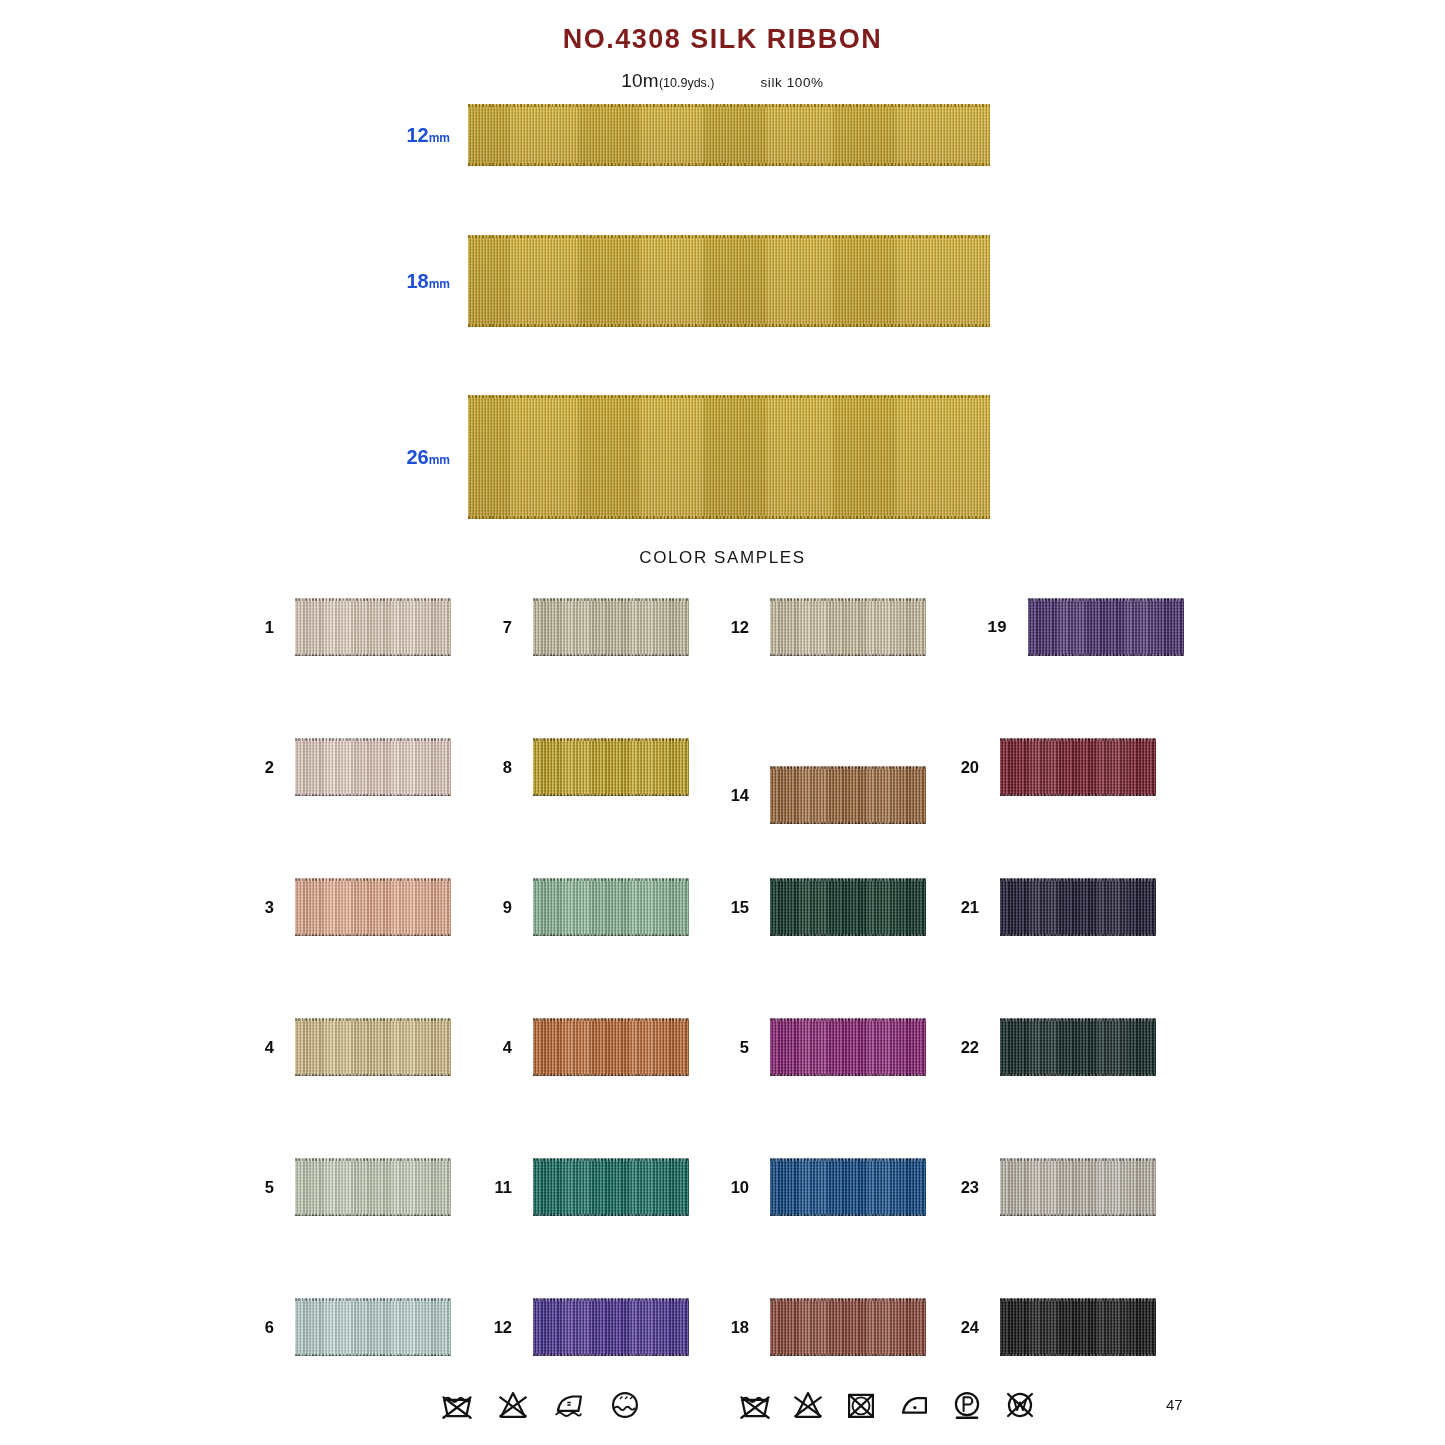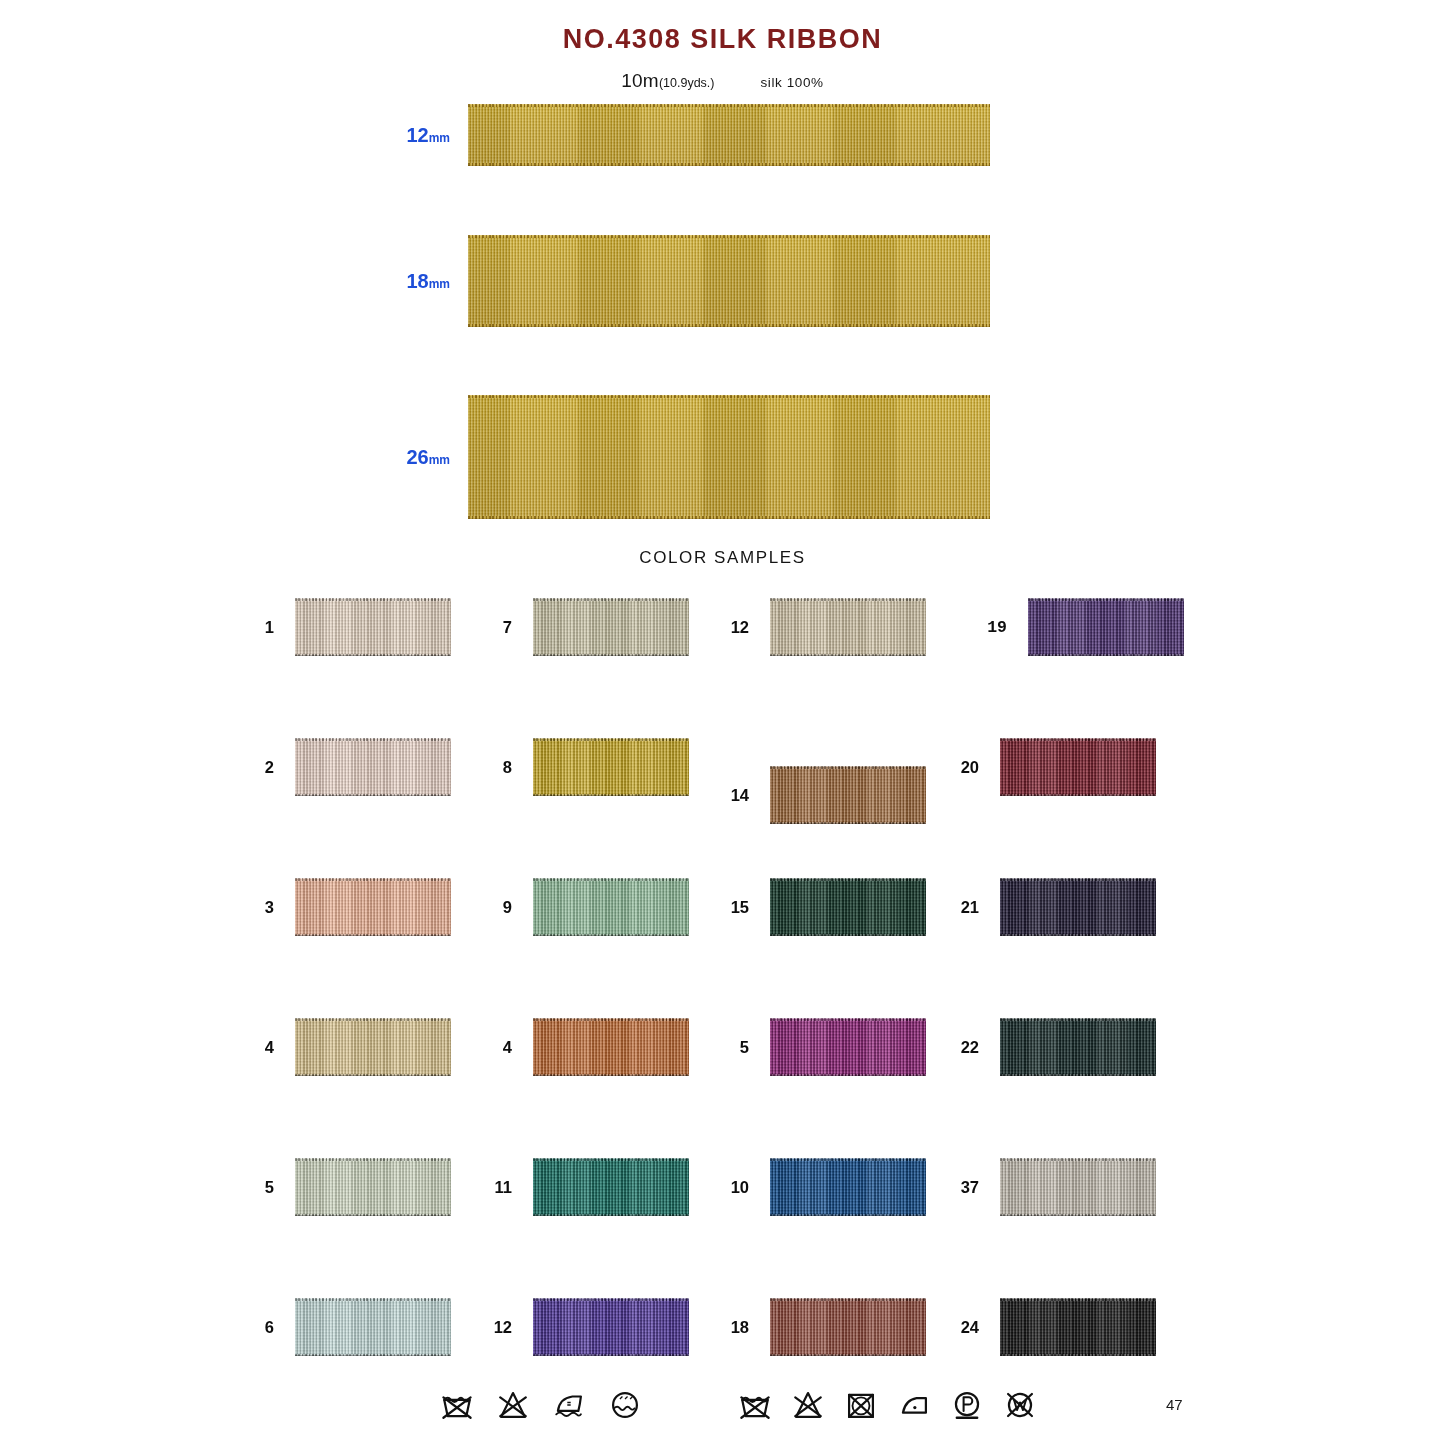--- a/index.html
+++ b/index.html
@@ -425,21 +425,21 @@
     <div class="swatch-cell" style="left: 1000px; top: 1018px;">
       <div class="swatch-number">22</div>
       <div class="swatch dark">
         <div class="base" style="background:#18302f"></div>
         <div class="panels"></div>
         <div class="rib"></div>
         <div class="edge"></div>
       </div>
     </div>
     <div class="swatch-cell" style="left: 1000px; top: 1158px;">
-      <div class="swatch-number">37</div>
+      <div class="swatch-number">23</div>
       <div class="swatch">
         <div class="base" style="background:#c3bcaf"></div>
         <div class="panels"></div>
         <div class="rib"></div>
         <div class="edge"></div>
       </div>
     </div>
     <div class="swatch-cell" style="left: 1000px; top: 1298px;">
       <div class="swatch-number">24</div>
       <div class="swatch dark">

